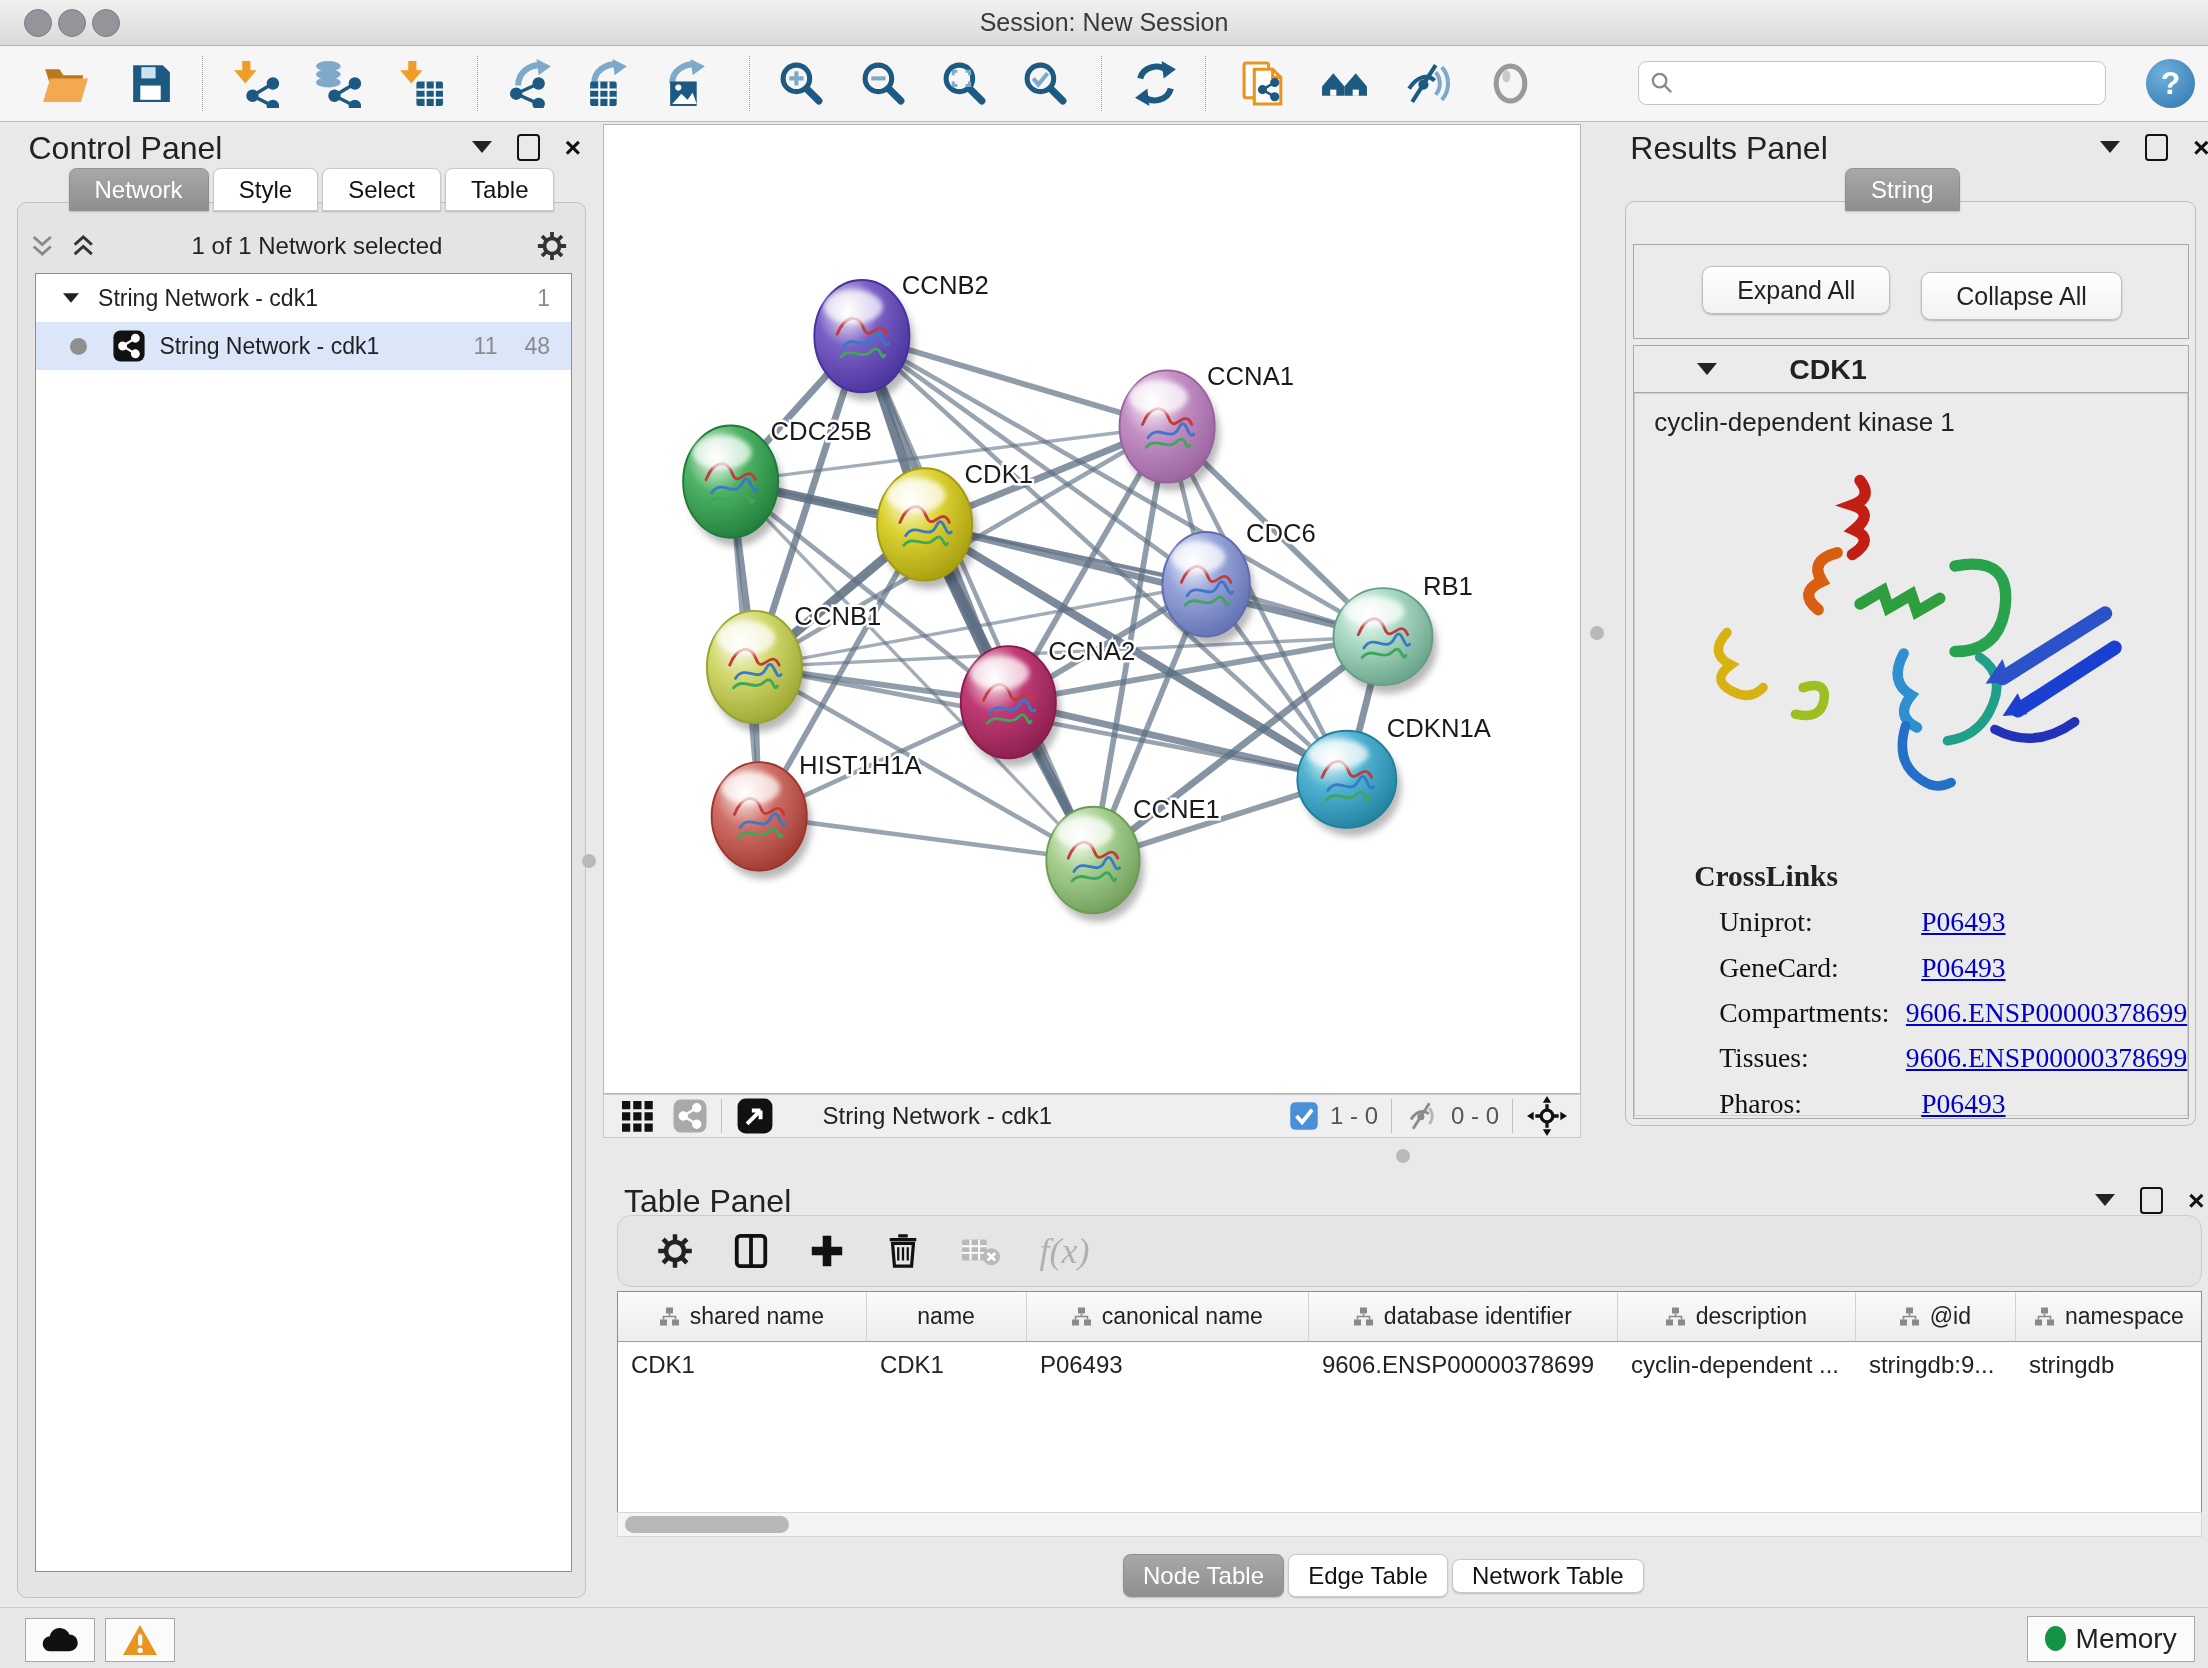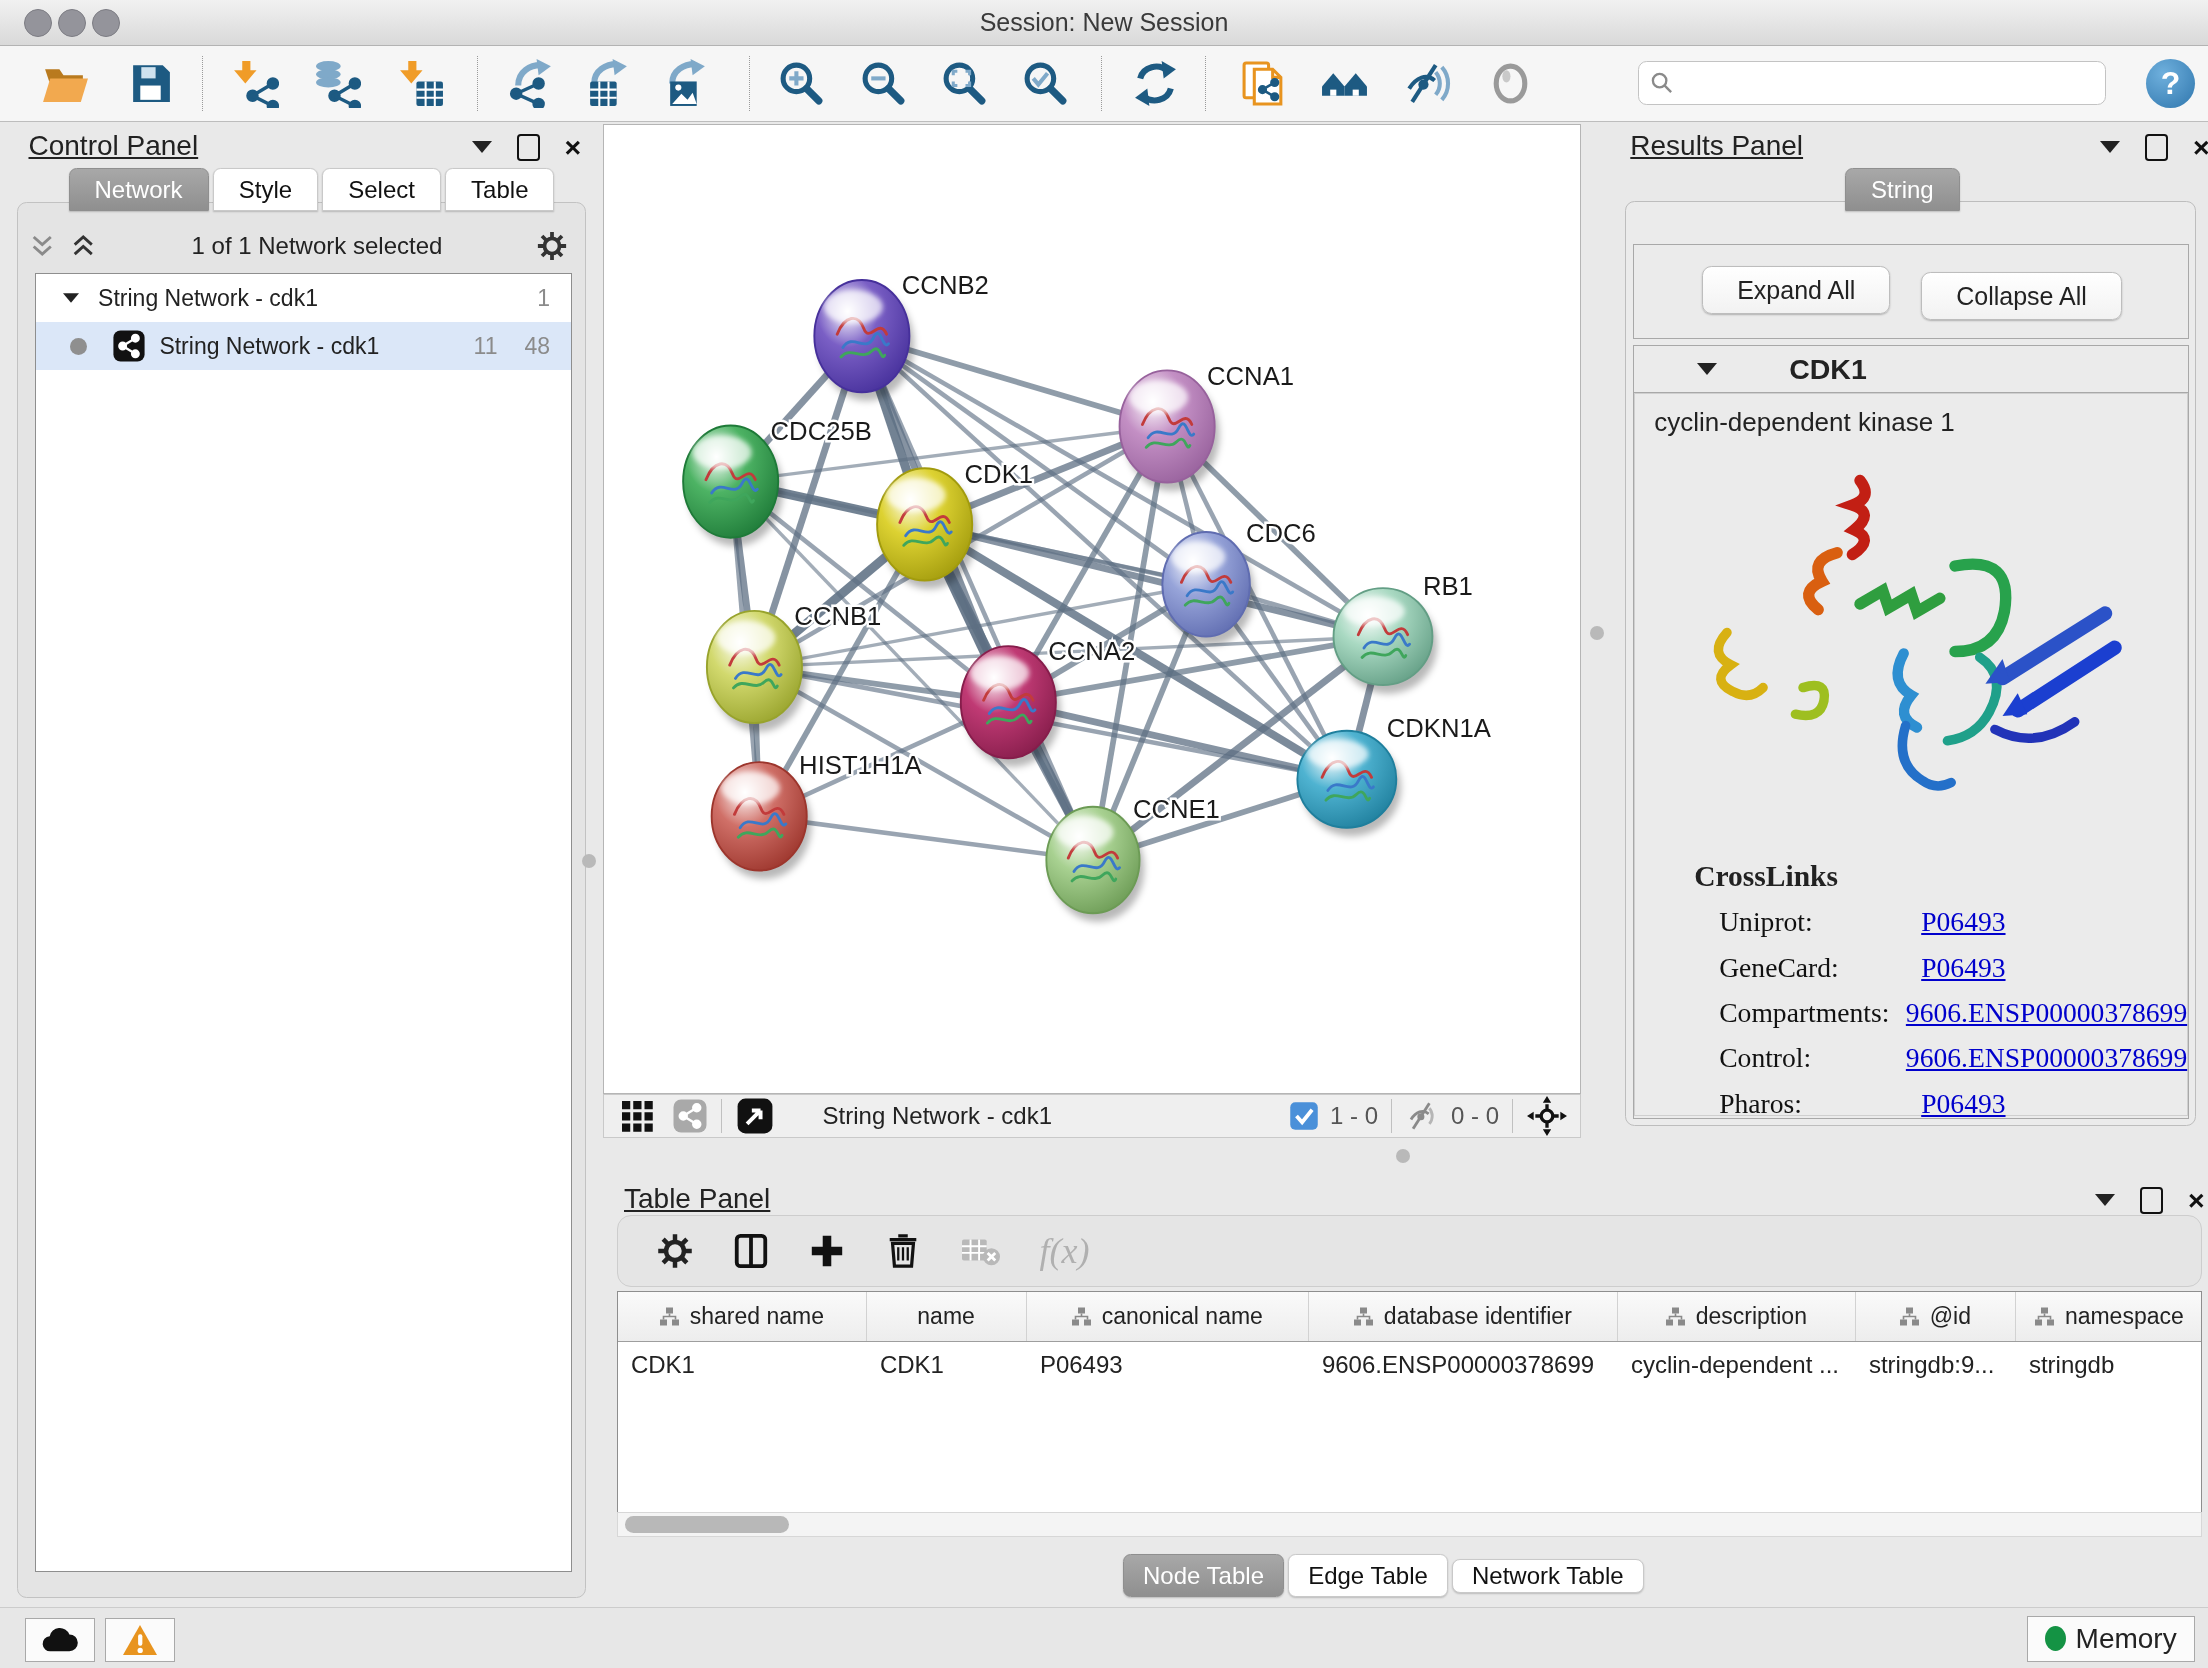--- a/index.html
+++ b/index.html
@@ -16,21 +16,21 @@
   .toolbar{position:absolute;left:0;top:46px;width:100%;height:75px;background:#f6f6f6;
       border-bottom:1px solid #bdbdbd;}
   .tb{position:absolute;top:13.3px;width:49px;height:49px;}
   .tbsep{position:absolute;top:9.5px;width:0;height:55px;border-left:1.9px dotted #9a9a9a;}
   .searchbox{position:absolute;left:1638px;top:15px;width:468px;height:44px;background:#fff;
       border:1px solid #c3c3c3;border-radius:8.6px;display:flex;align-items:center;padding-left:11.4px;box-sizing:border-box;}
   .helpbtn{position:absolute;left:2146px;top:13.3px;width:49px;height:49px;border-radius:50%;
       background:radial-gradient(circle at 35% 30%,#6fb0dd,#2f76ad);color:#fff;font-weight:bold;
       font-size:32px;text-align:center;line-height:49px;}
   
-  .ptitle{font-size:28px;color:#222;text-decoration:underline;}
+  .ptitle{font-size:32px;color:#222;}
   .winbtns{position:absolute;display:flex;align-items:center;gap:25px;}
   .tri-down{width:0;height:0;border-left:10.5px solid transparent;border-right:10.5px solid transparent;
       border-top:12.4px solid #222;}
   .sq{width:19px;height:23px;border:2.9px solid #111;border-radius:3.8px;}
   .xx{font-size:28.5px;font-weight:bold;color:#111;line-height:23px;}
   .tab{display:inline-block;padding:6.7px 25px;font-size:24px;background:#fff;color:#111;
       border:1px solid #c9c9c9;border-radius:7.6px 7.6px 0 0;box-shadow:0 1px 1.9px rgba(0,0,0,.2);}
   .tab.sel{background:linear-gradient(#a8a8a8,#8f8f8f);color:#fff;border-color:#8f8f8f;}
   
   .cp{position:absolute;left:9.5px;top:126px;width:582px;height:1472px;}
@@ -657,21 +657,21 @@
               </div>
               <div class="xl-row">
                 <span class="xl-label">GeneCard:</span>
                 <a class="xl-link" href="#">P06493</a>
               </div>
               <div class="xl-row">
                 <span class="xl-label">Compartments:</span>
                 <a class="xl-link" href="#">9606.ENSP00000378699</a>
               </div>
               <div class="xl-row">
-                <span class="xl-label">Control:</span>
+                <span class="xl-label">Tissues:</span>
                 <a class="xl-link" href="#">9606.ENSP00000378699</a>
               </div>
               <div class="xl-row">
                 <span class="xl-label">Pharos:</span>
                 <a class="xl-link" href="#">P06493</a>
               </div>
             </div>
         </div>
       </div>
     </div>

